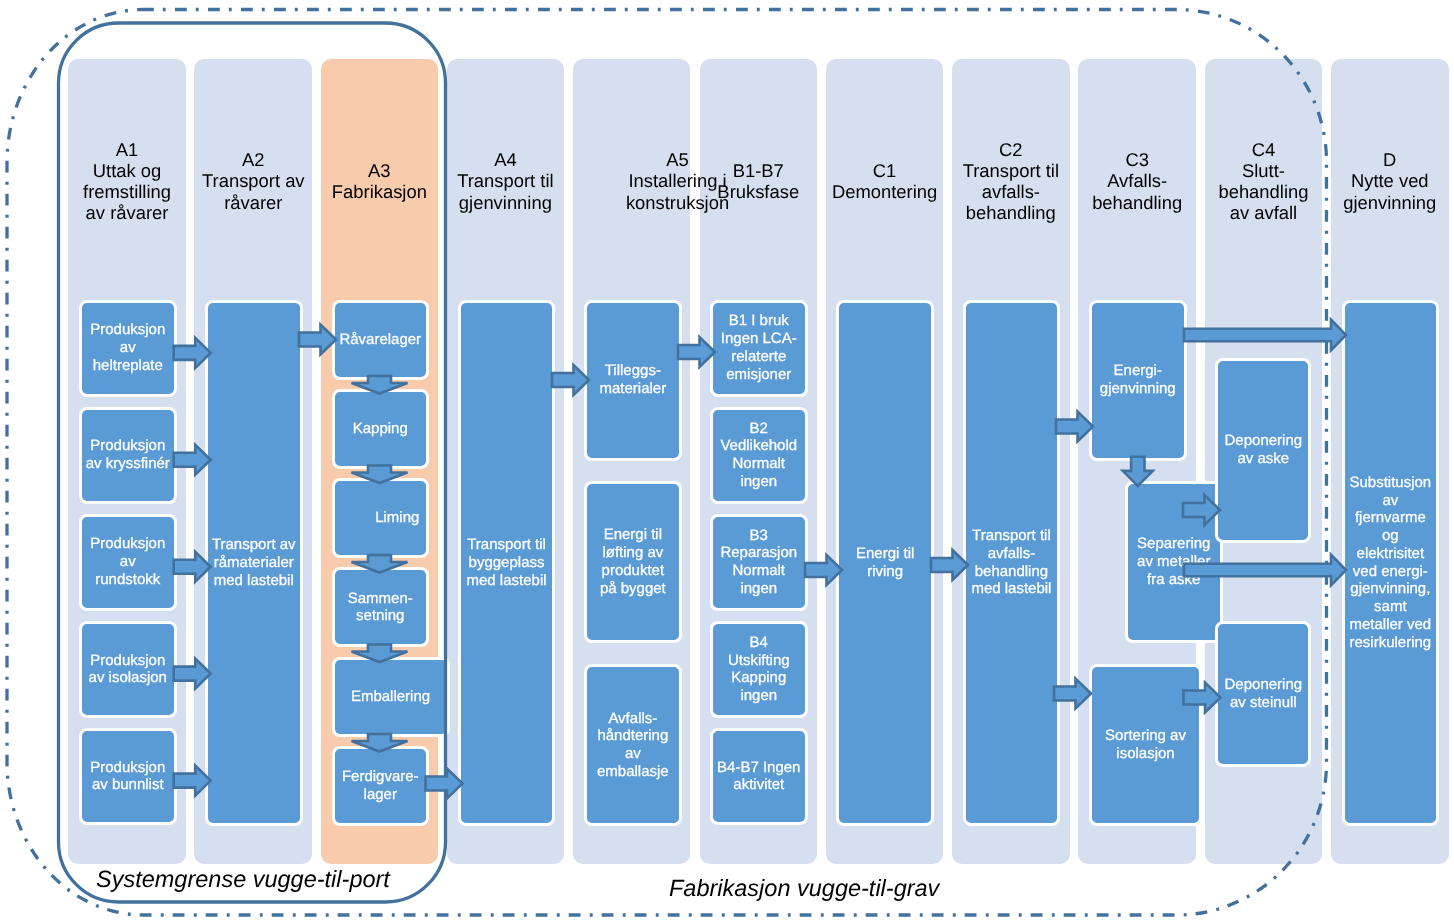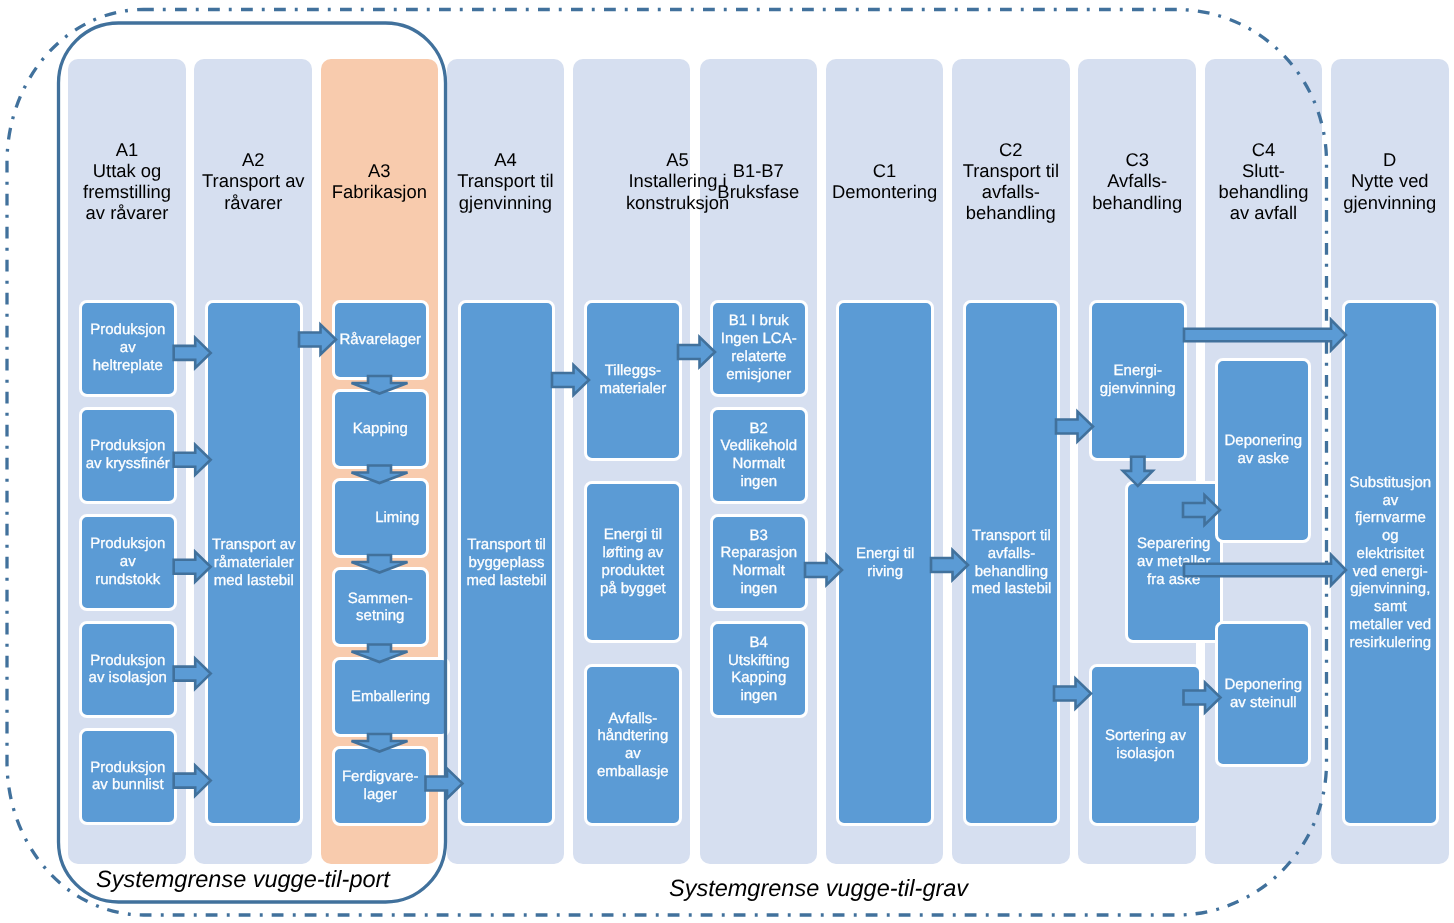--- a/index.html
+++ b/index.html
@@ -169,20 +169,24 @@
 Reparasjon
 Normalt
 ingen</span>
     </div>
   <div class="pbox" style="left:710px;top:620.8px;width:97.5px;height:97px;">
       <span>B4
 Utskifting
 Kapping
 ingen</span>
     </div>
+  <div class="pbox" style="left:710px;top:727.9px;width:97.5px;height:97px;">
+      <span>B4-B7 Ingen
+aktivitet</span>
+    </div>
 
   <div class="pbox" style="left:836.4px;top:299.5px;width:97.5px;height:526.4px;">
       <span>Energi til
 riving</span>
     </div>
 
   <div class="pbox" style="left:962.7px;top:299.5px;width:97.5px;height:526.4px;">
       <span>Transport til
 avfalls-
 behandling
@@ -251,15 +255,15 @@
         <path d="M 1054 686.5 L 1075.5 686.5 L 1075.5 678.5 L 1091 693.5 L 1075.5 708.5 L 1075.5 700.5 L 1054 700.5 Z"></path>
         <path d="M 1131.1 456.8 L 1131.1 470.9 L 1122.8 470.9 L 1137.8 486 L 1152.8 470.9 L 1144.5 470.9 L 1144.5 456.8 Z"></path>
         <path d="M 1183 503 L 1204.5 503 L 1204.5 495 L 1220 510 L 1204.5 525 L 1204.5 517 L 1183 517 Z"></path>
         <path d="M 1183.5 690.5 L 1205 690.5 L 1205 682.5 L 1220.5 697.5 L 1205 712.5 L 1205 704.5 L 1183.5 704.5 Z"></path>
         <path d="M 1184 328.75 L 1331 328.75 L 1331 319.75 L 1346 335 L 1331 350.25 L 1331 341.25 L 1184 341.25 Z"></path>
         <path d="M 1184 563.75 L 1331 563.75 L 1331 554.75 L 1346 570 L 1331 585.25 L 1331 576.25 L 1184 576.25 Z"></path>
       </g>
   </svg>
 
   <div class="sysl" style="left:96px;top:866px;">Systemgrense vugge-til-port</div>
-  <div class="sysl" style="left:669px;top:874.5px;">Systemgrense vugge-til-grav</div>
+  <div class="sysl" style="left:669px;top:874.5px;">Fabrikasjon vugge-til-grav</div>
 
 </div>
 
 </body></html>

